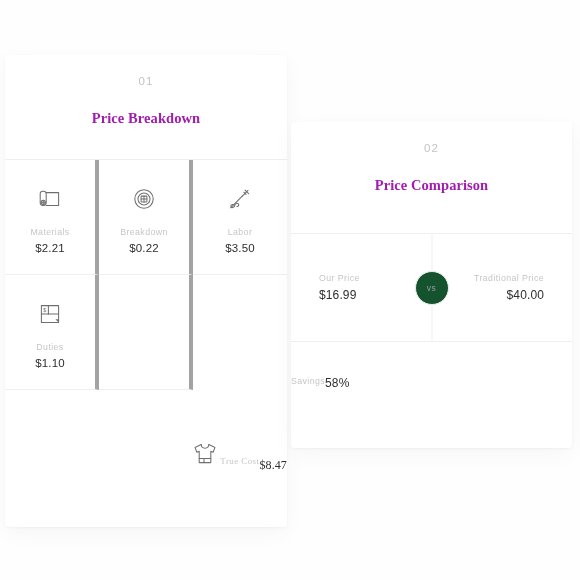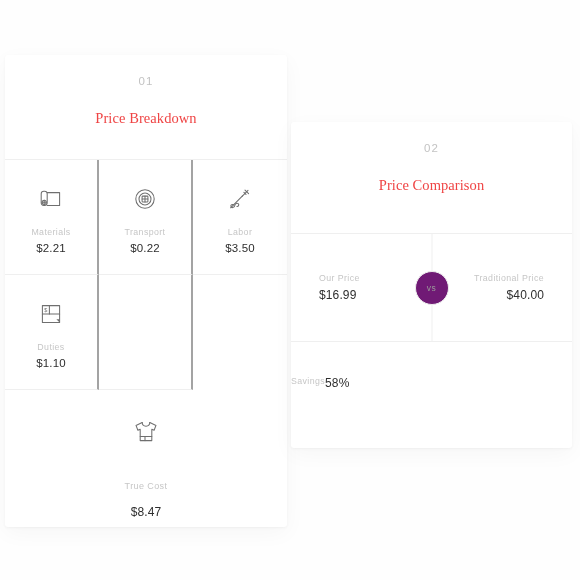--- a/index.html
+++ b/index.html
@@ -59,39 +59,39 @@
     font-size: 11.5px;
     letter-spacing: 0.10em;
     color: #c3c3c3;
     line-height: 1.2;
     margin-bottom: 6px;
   }
 
   .card-title {
     font-family: "Liberation Serif", serif;
     font-size: 14.5px;
-    font-weight: 400;
-    color: #ef4444;
+    font-weight: 700;
+    color: #a21caf;
     letter-spacing: 0.005em;
     line-height: 1.25;
     margin-top: 20px;
   }
 
   
   .cost-grid {
     display: grid;
     grid-template-columns: repeat(3, 1fr);
     border-top: 1px solid #efefef;
   }
 
   .cost-cell {
     position: relative;
     height: 115px;
     box-sizing: border-box;
-    border-right: 2px solid #a3a3a3;
+    border-right: 4px solid #a3a3a3;
     border-bottom: 1px solid #efefef;
     display: flex;
     flex-direction: column;
     align-items: center;
     padding-top: 18px;
   }
   .cost-cell:nth-child(3n) { border-right: none; }
 
   .cost-icon {
     height: 42px;
@@ -113,25 +113,26 @@
     font-size: 11.5px;
     color: #2e2e2e;
     letter-spacing: 0.01em;
     line-height: 1;
   }
 
   
   .total-block {
     height: 128px;
     display: flex;
-    flex-direction: column;
-    align-items: center;
-    justify-content: space-between;
+    flex-direction: row;
+    align-items: center;
+    justify-content: flex-end;
     padding-top: 22px;
     box-sizing: border-box;
+    font-family: Liberation Serif, serif;
   }
   .total-icon {
     height: 40px;
     display: flex;
     align-items: center;
     justify-content: center;
     margin-bottom: 22px;
   }
   .total-label {
     font-size: 9px;
@@ -194,21 +195,21 @@
     line-height: 1;
   }
   .vs-badge {
     position: absolute;
     left: 50%;
     top: 50%;
     transform: translate(-50%, -50%);
     width: 34px;
     height: 34px;
     border-radius: 50%;
-    background: #701a75;
+    background: #14532d;
     border: 1px solid #eeeeee;
     display: flex;
     align-items: center;
     justify-content: center;
     font-size: 8.5px;
     color: #9a9a9a;
     letter-spacing: 0.05em;
     box-sizing: border-box;
   }
 
@@ -273,21 +274,21 @@
         <div class="cost-icon">
           <svg width="26" height="26" viewBox="0 0 26 26">
             <g class="ico">
               <circle cx="13" cy="13" r="9.2"></circle>
               <circle cx="13" cy="13" r="6.0"></circle>
               <rect x="10.1" y="10.1" width="5.8" height="5.8" rx="0.6"></rect>
               <path d="M13 10.1 V15.9 M10.1 13 H15.9"></path>
             </g>
           </svg>
         </div>
-        <div class="cost-label">Transport</div>
+        <div class="cost-label">Breakdown</div>
         <div class="cost-value">$0.22</div>
       </div>
 
       <div class="cost-cell">
         <div class="cost-icon">
           <svg width="26" height="26" viewBox="0 0 26 26">
             <g class="ico">
               <path d="M3.6 21.8 L15.5 9.9"></path>
               <path d="M15.1 10.3 L21.0 4.4"></path>
               <path d="M18.0 4.1 L21.6 7.7"></path>

